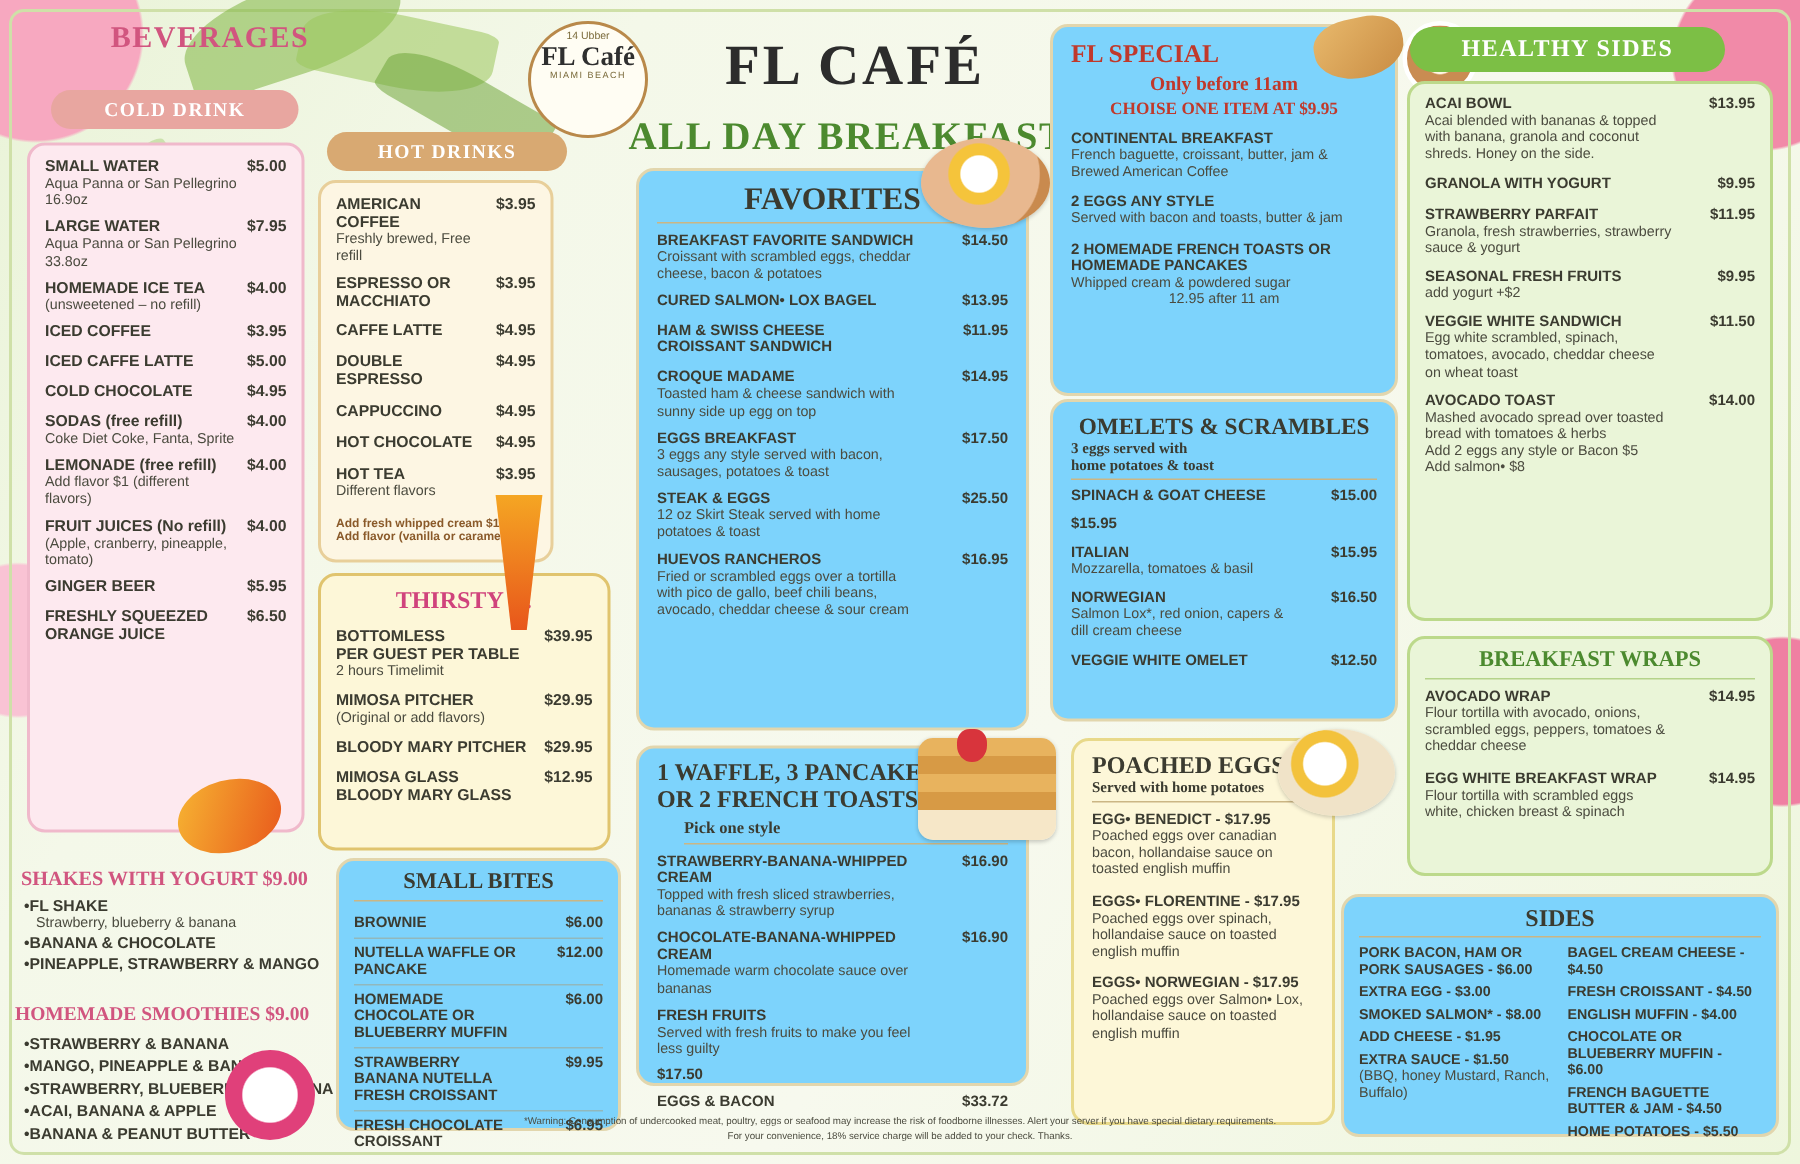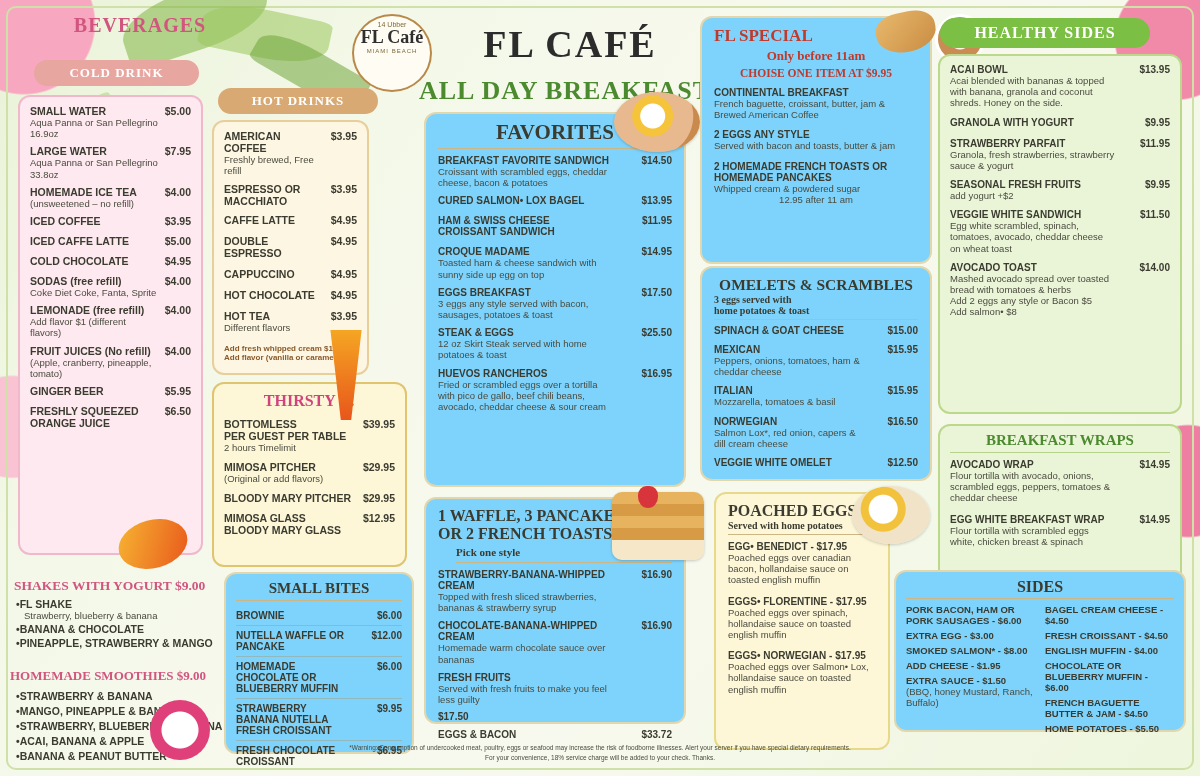--- a/index.html
+++ b/index.html
@@ -355,24 +355,20 @@
 <div class="card white" style="left:700px;top:266px;width:232px;height:215px;padding:8px 12px;">
   <div class="hdr" style="font-size:15.5px;color:#3b3b30;">OMELETS &amp; SCRAMBLES</div>
   <div class="hdr" style="font-size:10px;color:#3b3b30;text-align:left;">3 eggs served with</div>
   <div class="hdr" style="font-size:10px;color:#3b3b30;text-align:left;border-bottom:1px solid #cbb684;padding-bottom:3px;margin-bottom:5px;">home potatoes &amp; toast</div>
   <ul style="font-size:10px;color:#3b3b30;">
     <li class="row" style="margin-bottom:8px;">
       <div class="nm" style="max-width:140px;">SPINACH &amp; GOAT CHEESE</div>
       <div class="pr">$15.00</div>
       </li>
     <li class="row" style="margin-bottom:8px;">
-      <div style="max-width:150px;">
-          <div class="nm">MEXICAN</div>
-          <div class="desc">Peppers, onions, tomatoes, ham &amp; cheddar cheese</div>
-        </div>
       <div class="pr">$15.95</div>
       </li>
     <li class="row" style="margin-bottom:8px;">
       <div style="max-width:150px;">
           <div class="nm">ITALIAN</div>
           <div class="desc">Mozzarella, tomatoes &amp; basil</div>
         </div>
       <div class="pr">$15.95</div>
       </li>
     <li class="row" style="margin-bottom:8px;">
@@ -469,21 +465,21 @@
     <li class="row">
       <div style="max-width:160px;">
           <div class="nm">EGG WHITE BREAKFAST WRAP</div>
           <div class="desc">Flour tortilla with scrambled eggs white, chicken breast &amp; spinach</div>
         </div>
       <div class="pr">$14.95</div>
       </li>
   </ul>
 </div>
 
-<div class="card white" style="left:894px;top:570px;width:292px;height:162px;padding:6px 10px;">
+<div class="card white" style="left:894px;top:596px;width:292px;height:162px;padding:6px 10px;">
   <div class="hdr" style="font-size:16px;color:#3b3b30;border-bottom:1px solid #cbb684;padding-bottom:2px;margin-bottom:5px;">SIDES</div>
   <div style="display:flex;gap:10px;font-size:9.5px;color:#3b3b30;font-weight:bold;">
     <ul style="flex:1;">
       <li style="margin-bottom:4px;">PORK BACON, HAM OR PORK SAUSAGES - $6.00</li>
       <li style="margin-bottom:4px;">EXTRA EGG - $3.00</li>
       <li style="margin-bottom:4px;">SMOKED SALMON* - $8.00</li>
       <li style="margin-bottom:4px;">ADD CHEESE - $1.95</li>
       <li>EXTRA SAUCE - $1.50</li>
       <li class="desc">(BBQ, honey Mustard, Ranch, Buffalo)</li>
     </ul>

